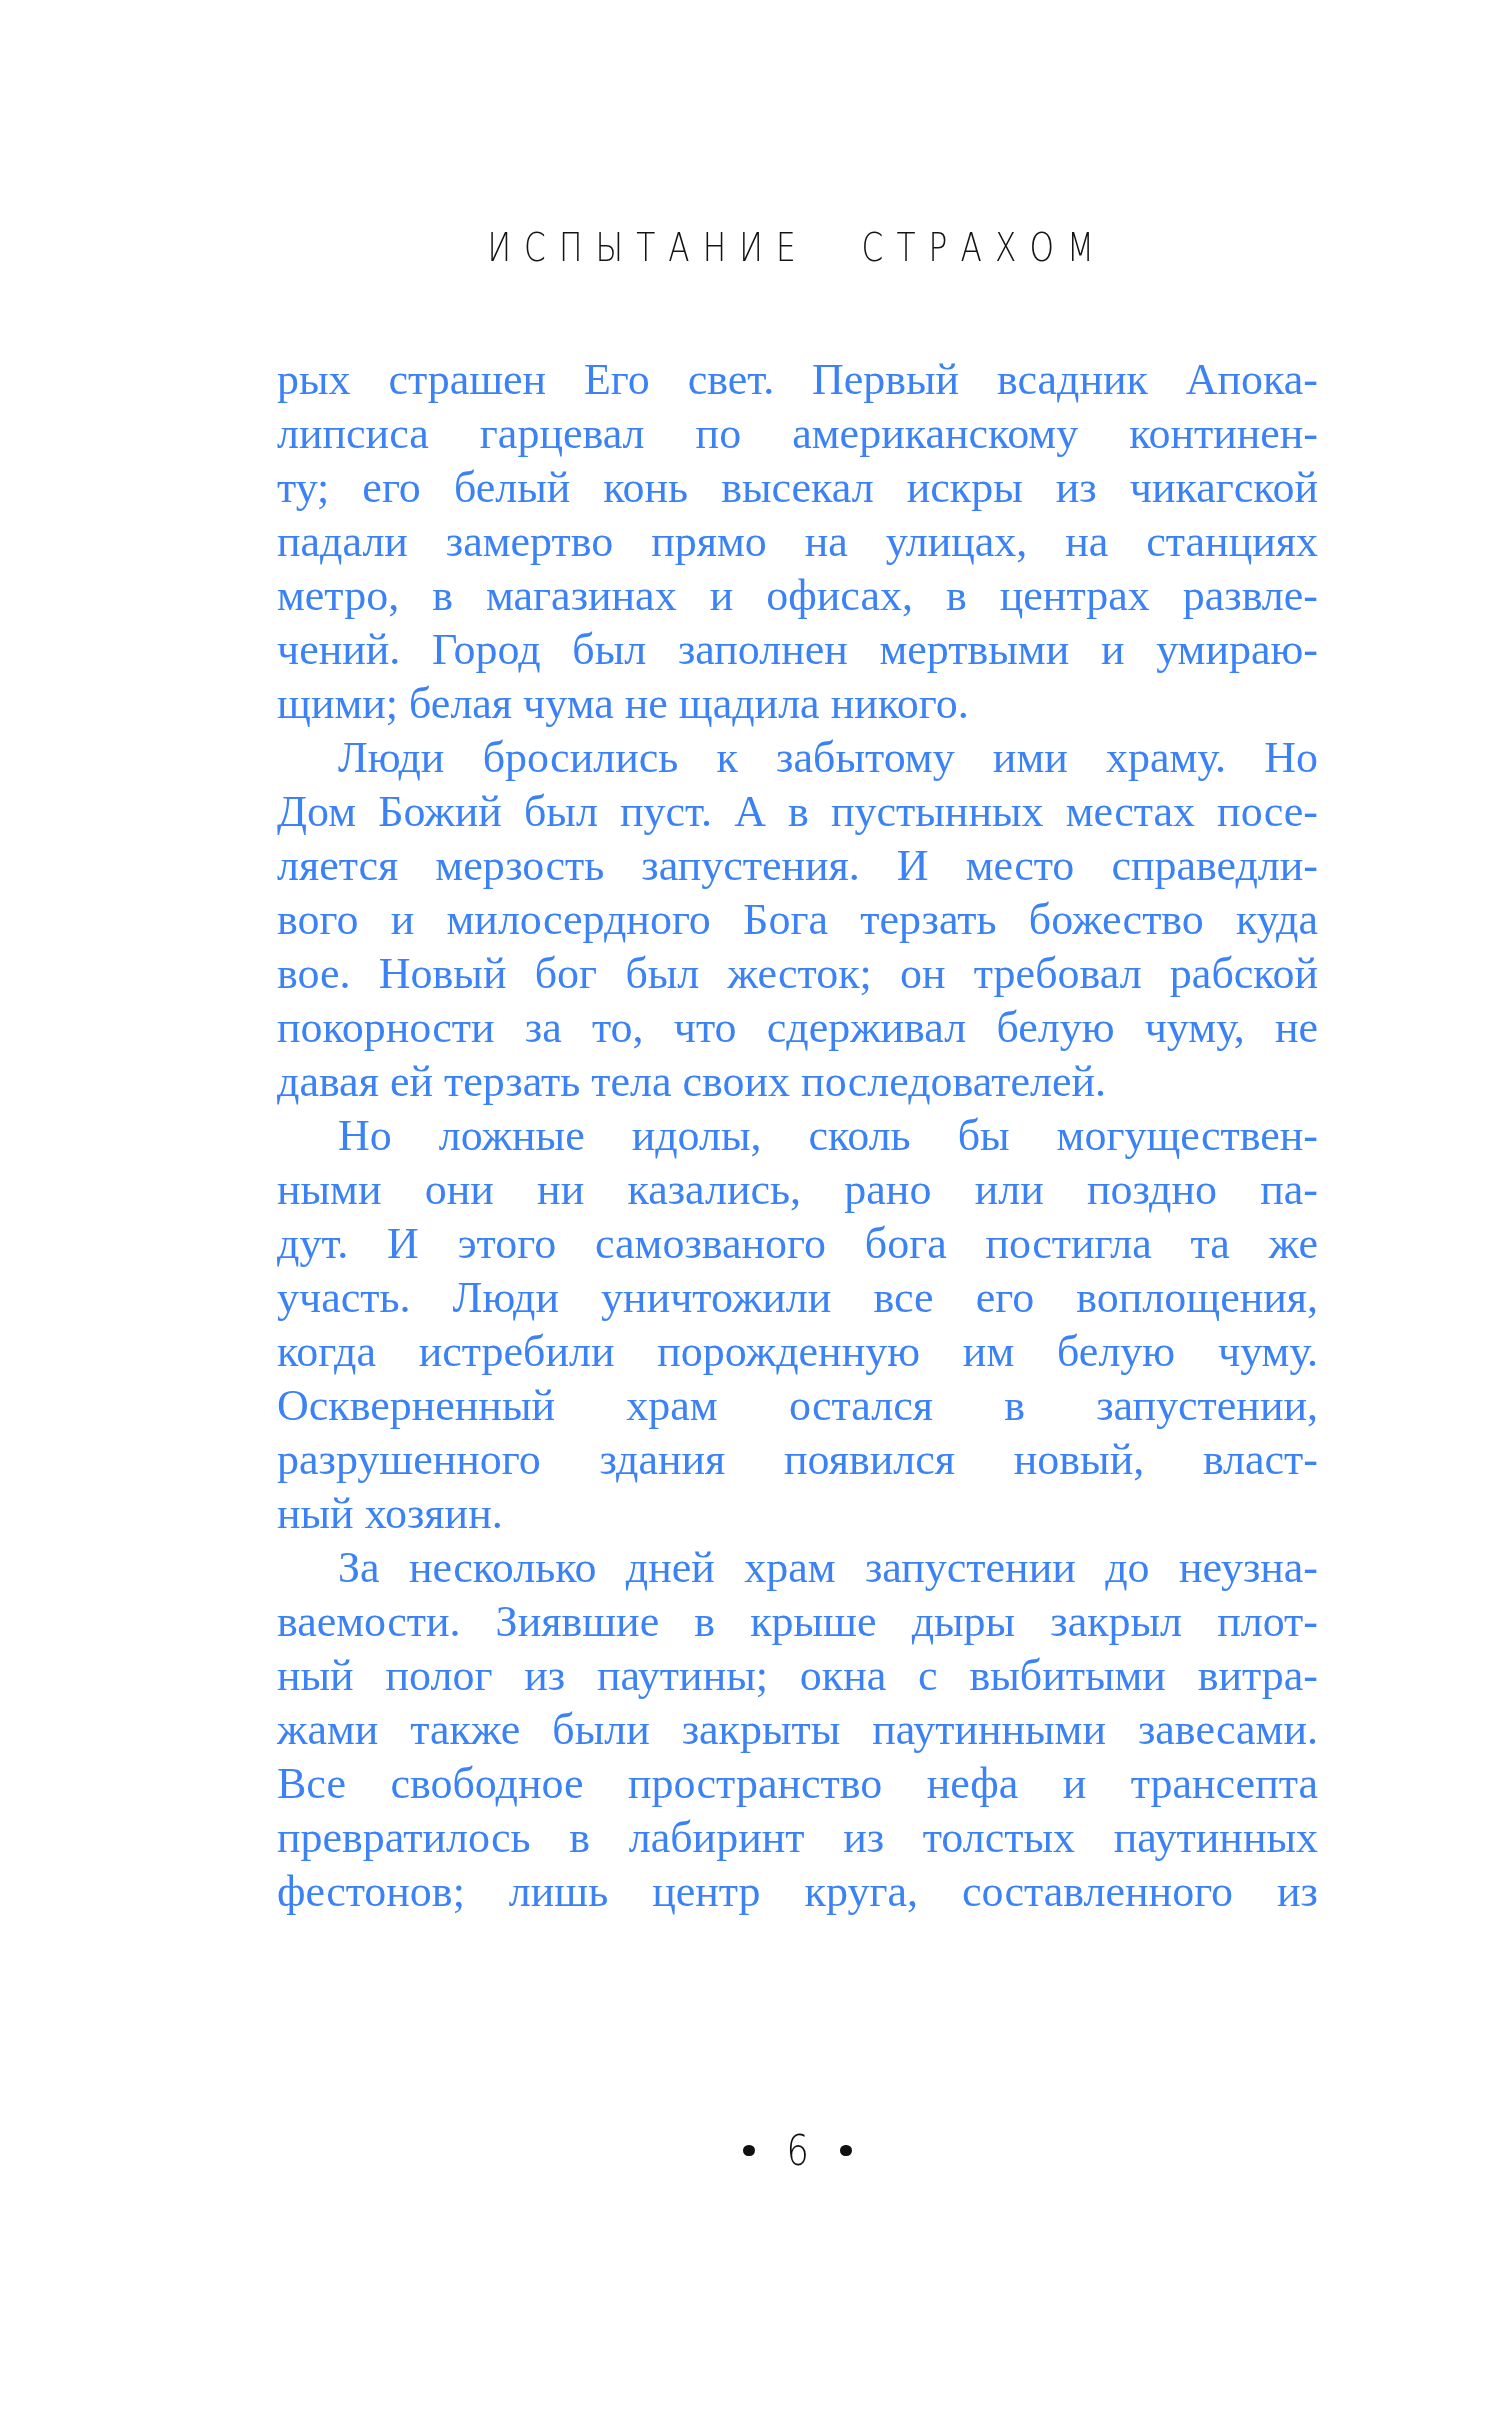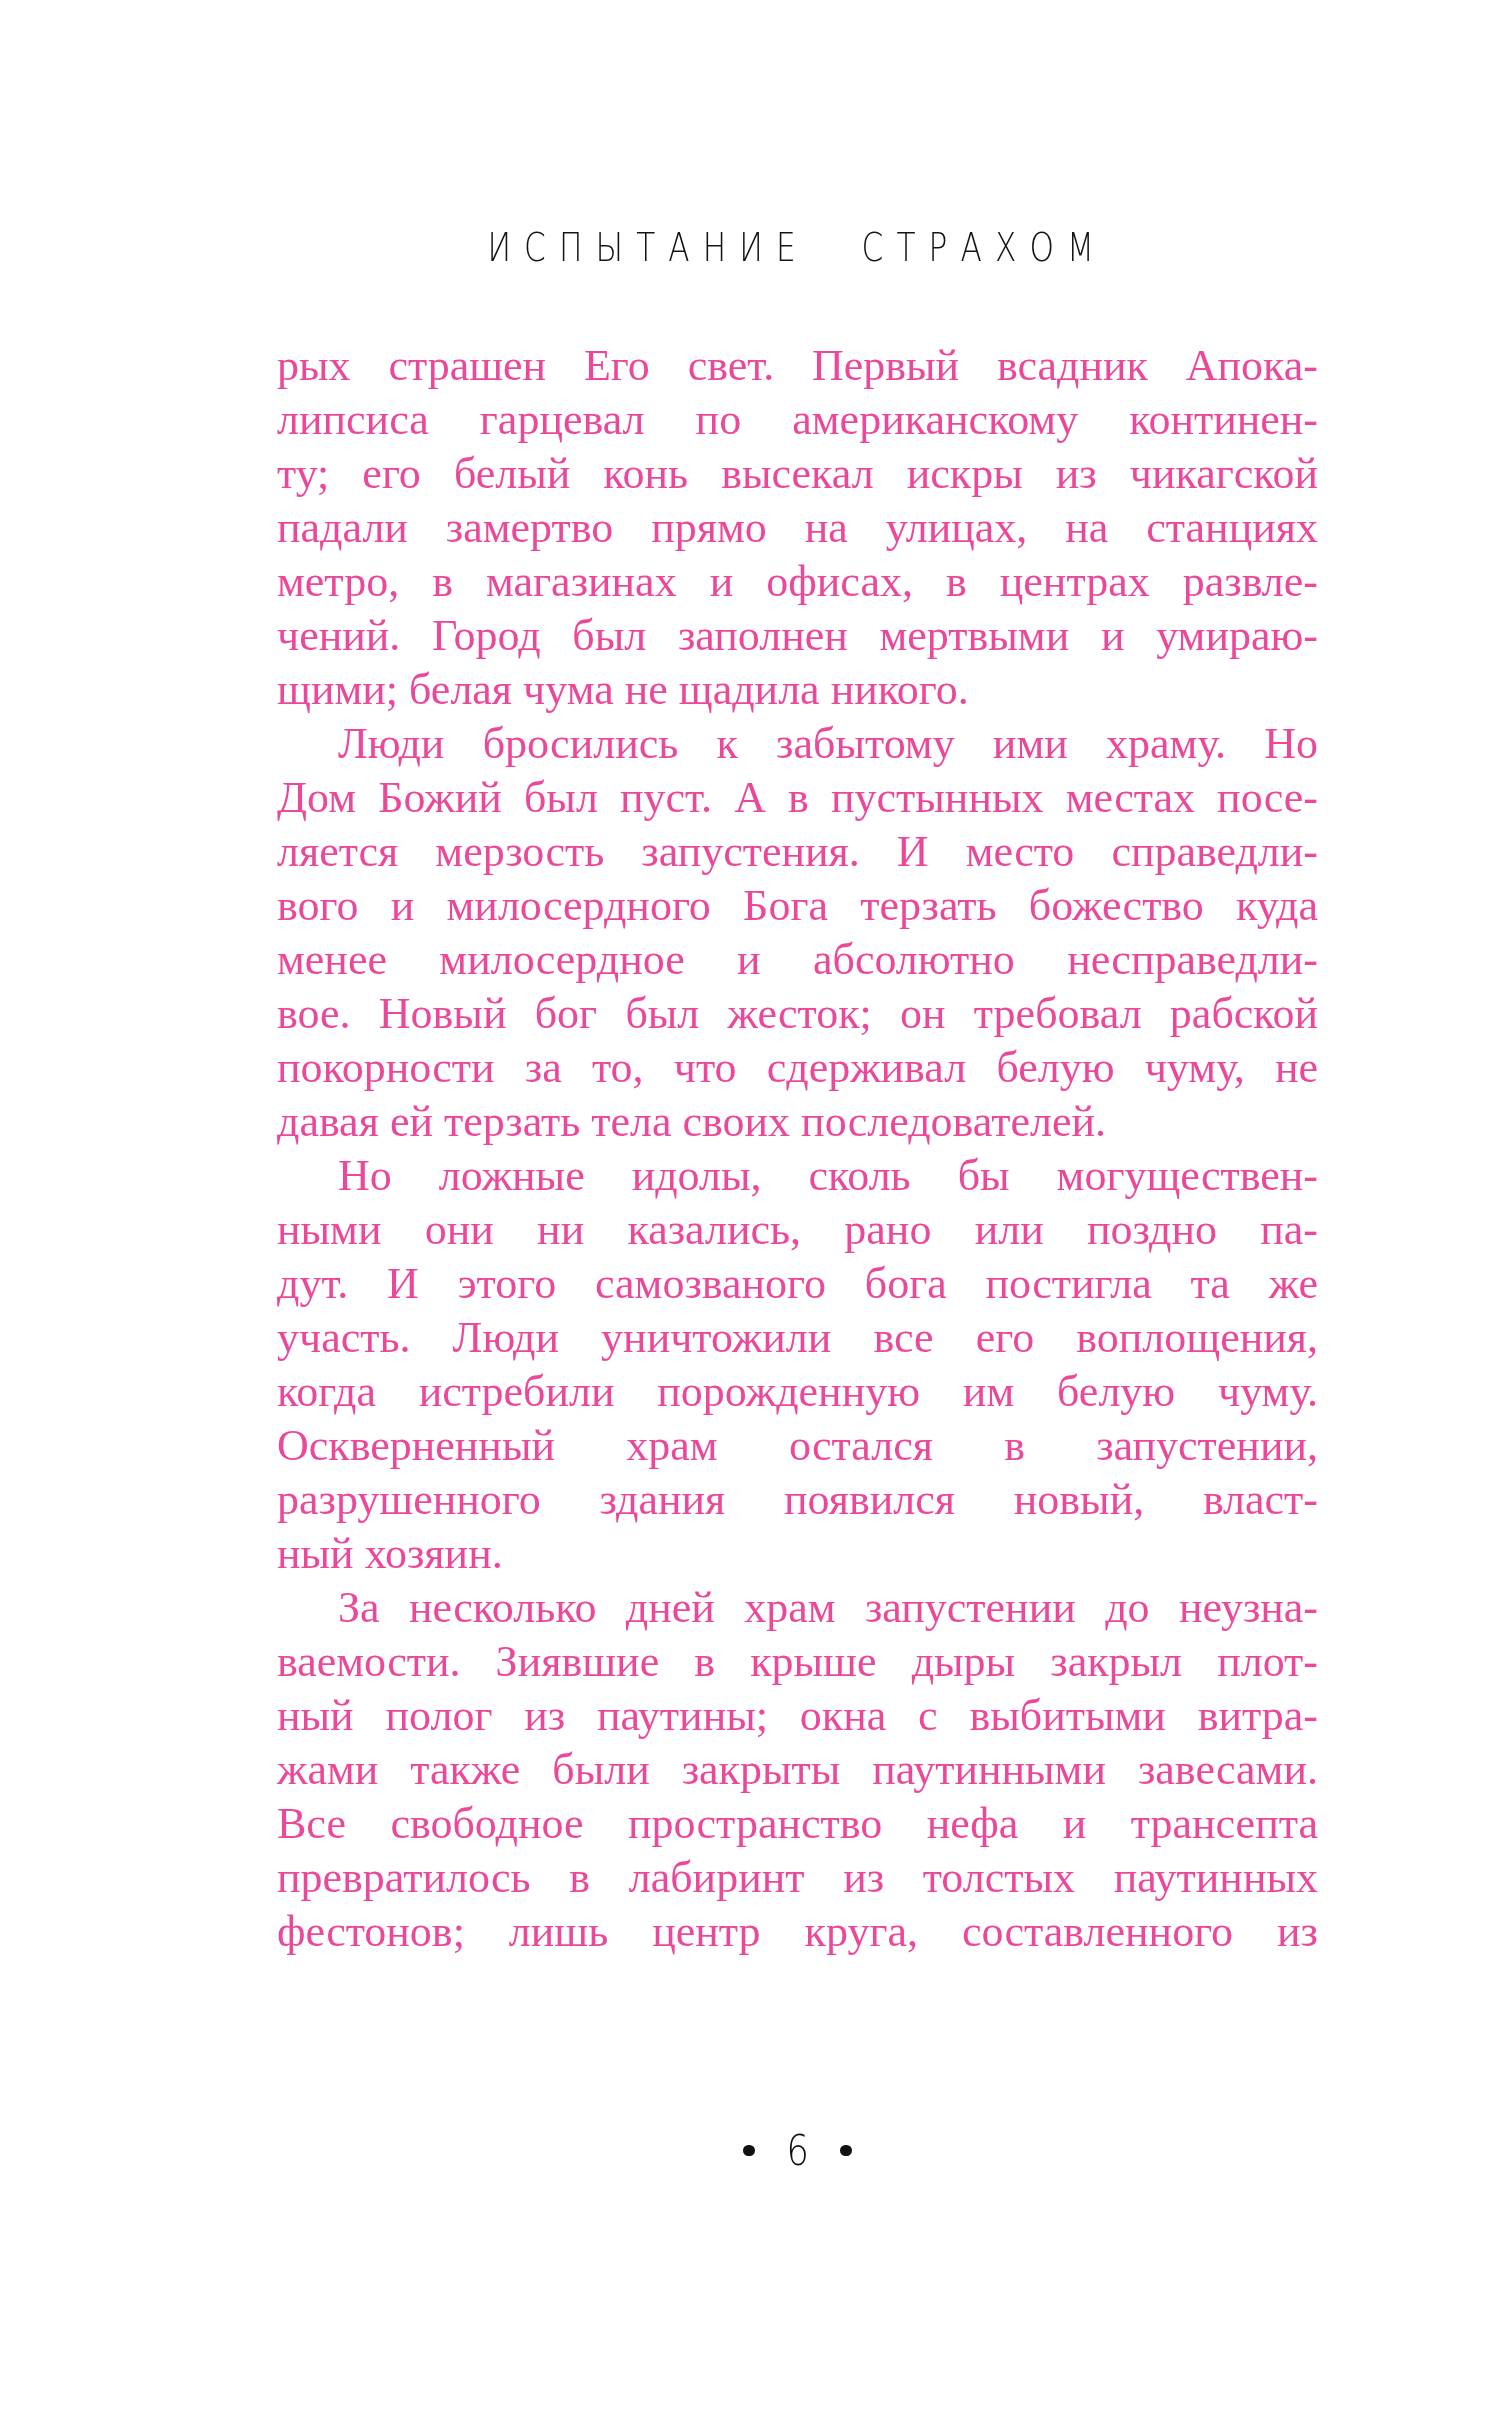--- a/index.html
+++ b/index.html
@@ -30,27 +30,27 @@
     font-size: 39px;
     line-height: 1;
     letter-spacing: 0.42em;
     word-spacing: 0.95em;
     color: #141414;
     transform: scaleX(0.80);
     transform-origin: center;
   }
   .text-block {
     position: absolute;
-    top: 339px;
+    top: 353px;
     left: 277px;
     width: 1041px;
     font-family: "Liberation Serif", "DejaVu Serif", serif;
     font-size: 44px;
     line-height: 54px;
-    color: #ec4899;
+    color: #3b82f6;
   }
   .ln {
     height: 54px;
     text-align: justify;
     text-align-last: justify;
     white-space: normal;
   }
   .ln.end {
     text-align-last: left;
   }
@@ -100,21 +100,20 @@
     <div class="ln">липсиса гарцевал по американскому континен-</div>
     <div class="ln">ту; его белый конь высекал искры из чикагской</div>
     <div class="ln">падали замертво прямо на улицах, на станциях</div>
     <div class="ln">метро, в магазинах и офисах, в центрах развле-</div>
     <div class="ln">чений. Город был заполнен мертвыми и умираю-</div>
     <div class="ln end">щими; белая чума не щадила никого.</div>
     <div class="ln indent">Люди бросились к забытому ими храму. Но</div>
     <div class="ln">Дом Божий был пуст. А в пустынных местах посе-</div>
     <div class="ln">ляется мерзость запустения. И место справедли-</div>
     <div class="ln">вого и милосердного Бога терзать божество куда</div>
-    <div class="ln">менее милосердное и абсолютно несправедли-</div>
     <div class="ln">вое. Новый бог был жесток; он требовал рабской</div>
     <div class="ln">покорности за то, что сдерживал белую чуму, не</div>
     <div class="ln end">давая ей терзать тела своих последователей.</div>
     <div class="ln indent">Но ложные идолы, сколь бы могуществен-</div>
     <div class="ln">ными они ни казались, рано или поздно па-</div>
     <div class="ln">дут. И этого самозваного бога постигла та же</div>
     <div class="ln">участь. Люди уничтожили все его воплощения,</div>
     <div class="ln">когда истребили порожденную им белую чуму.</div>
     <div class="ln">Оскверненный храм остался в запустении,</div>
     <div class="ln">разрушенного здания появился новый, власт-</div>

